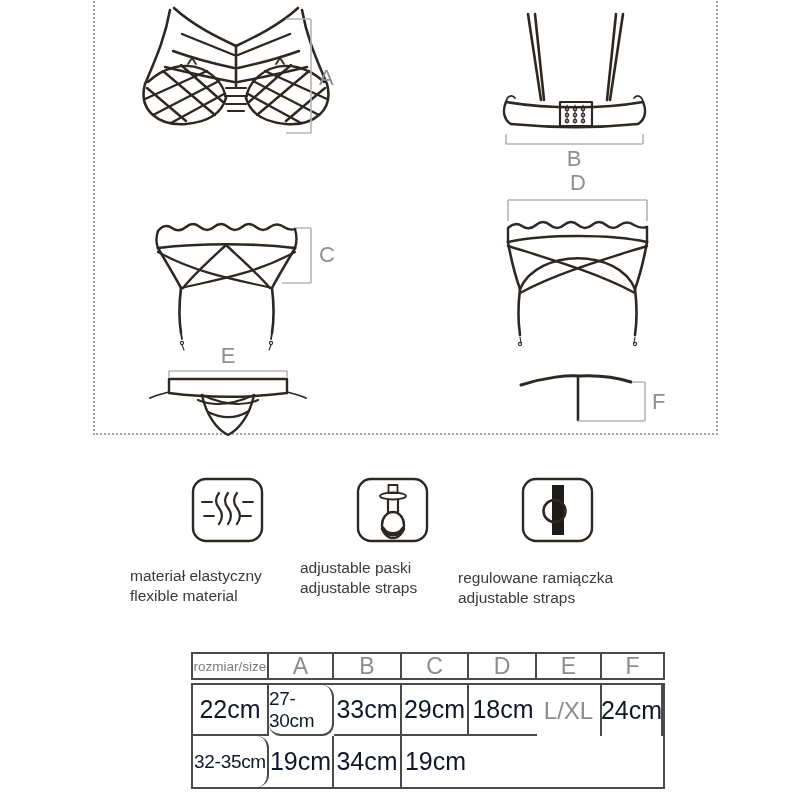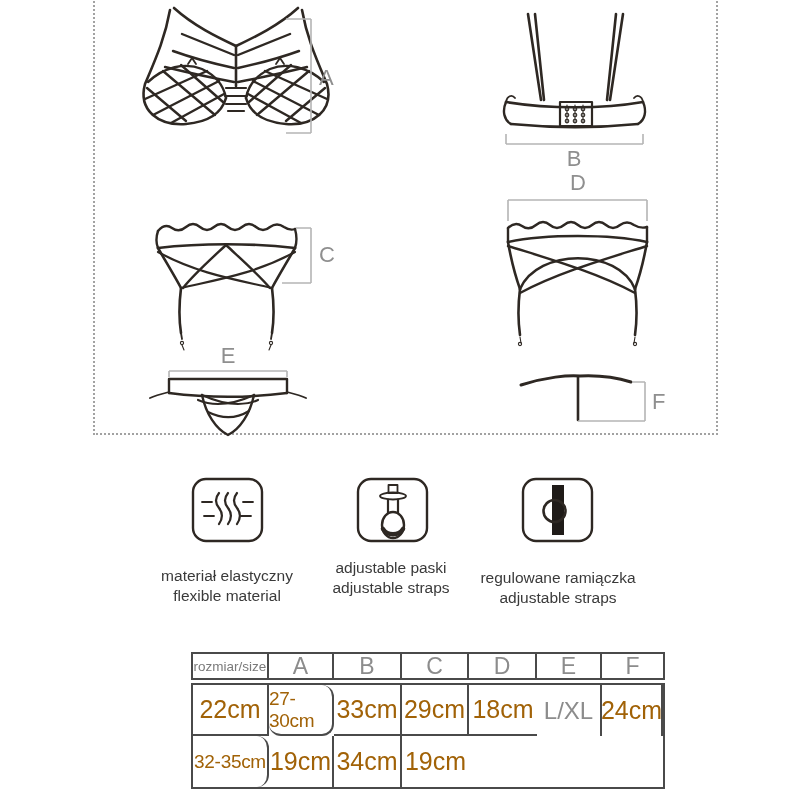--- a/index.html
+++ b/index.html
@@ -7,36 +7,36 @@
          font-family:"Liberation Sans", sans-serif;}
   .dotted-frame{position:absolute;left:93px;top:-14px;width:625px;height:449px;
                 border:2px dotted #a2a2a2;box-sizing:border-box;}
   svg{position:absolute;overflow:visible;}
   .art{stroke:#2e2823;fill:none;stroke-linecap:round;stroke-linejoin:round;}
   .w26{stroke-width:2.6;} .w24{stroke-width:2.4;} .w22{stroke-width:2.2;} .w18{stroke-width:1.8;}
   .thin{stroke-width:1.1;}
   .meas{stroke:#b5b5b5;stroke-width:1.6;fill:none;stroke-linecap:butt;}
   .mlabel{fill:#8f8f8f;font-size:22px;font-family:"Liberation Sans",sans-serif;}
   .icon-box{position:absolute;width:73px;height:66px;}
-  .caption{position:absolute;color:#3a3a3a;font-size:15.5px;line-height:20px;text-align:center;}
+  .caption{position:absolute;color:#3a3a3a;font-size:15.5px;line-height:20px;}
   
   .size-table{position:absolute;left:161px;top:652px;width:474px;padding-left:30px;}
   .t-head,.t-body{display:grid;grid-template-columns:76px 65px 68px 67px 68px 65px 61px;
                   border:2px solid #4a4a4a;box-sizing:border-box;background:#fff;}
   .t-body{margin-top:3px;}
   .t-head .cell{height:24px;}
   .t-body .cell{height:51px;}
   .cell{display:flex;align-items:center;justify-content:center;border-right:2px solid #4a4a4a;
         box-sizing:border-box;}
   .cell.last{border-right:none;}
   .t-body .row1{border-bottom:2px solid #4a4a4a;}
   .h-corner{font-size:13.5px;color:#7a7a7a;}
   .h-letter{font-size:23px;color:#8c8c8c;}
   .sz{font-size:24px;color:#8c8c8c;}
-  .val{font-size:25px;color:#a16207;}
+  .val{font-size:25px;color:#0f172a;}
   .val.small{font-size:19px;letter-spacing:-0.3px;border-radius:12px;}
 </style>
 </head>
 <body>
 
 <div class="stage">
 
   <div class="dotted-frame"></div>
 
   <svg style="left:118px;top:2px" width="230" height="150" viewBox="0 0 230 150">

